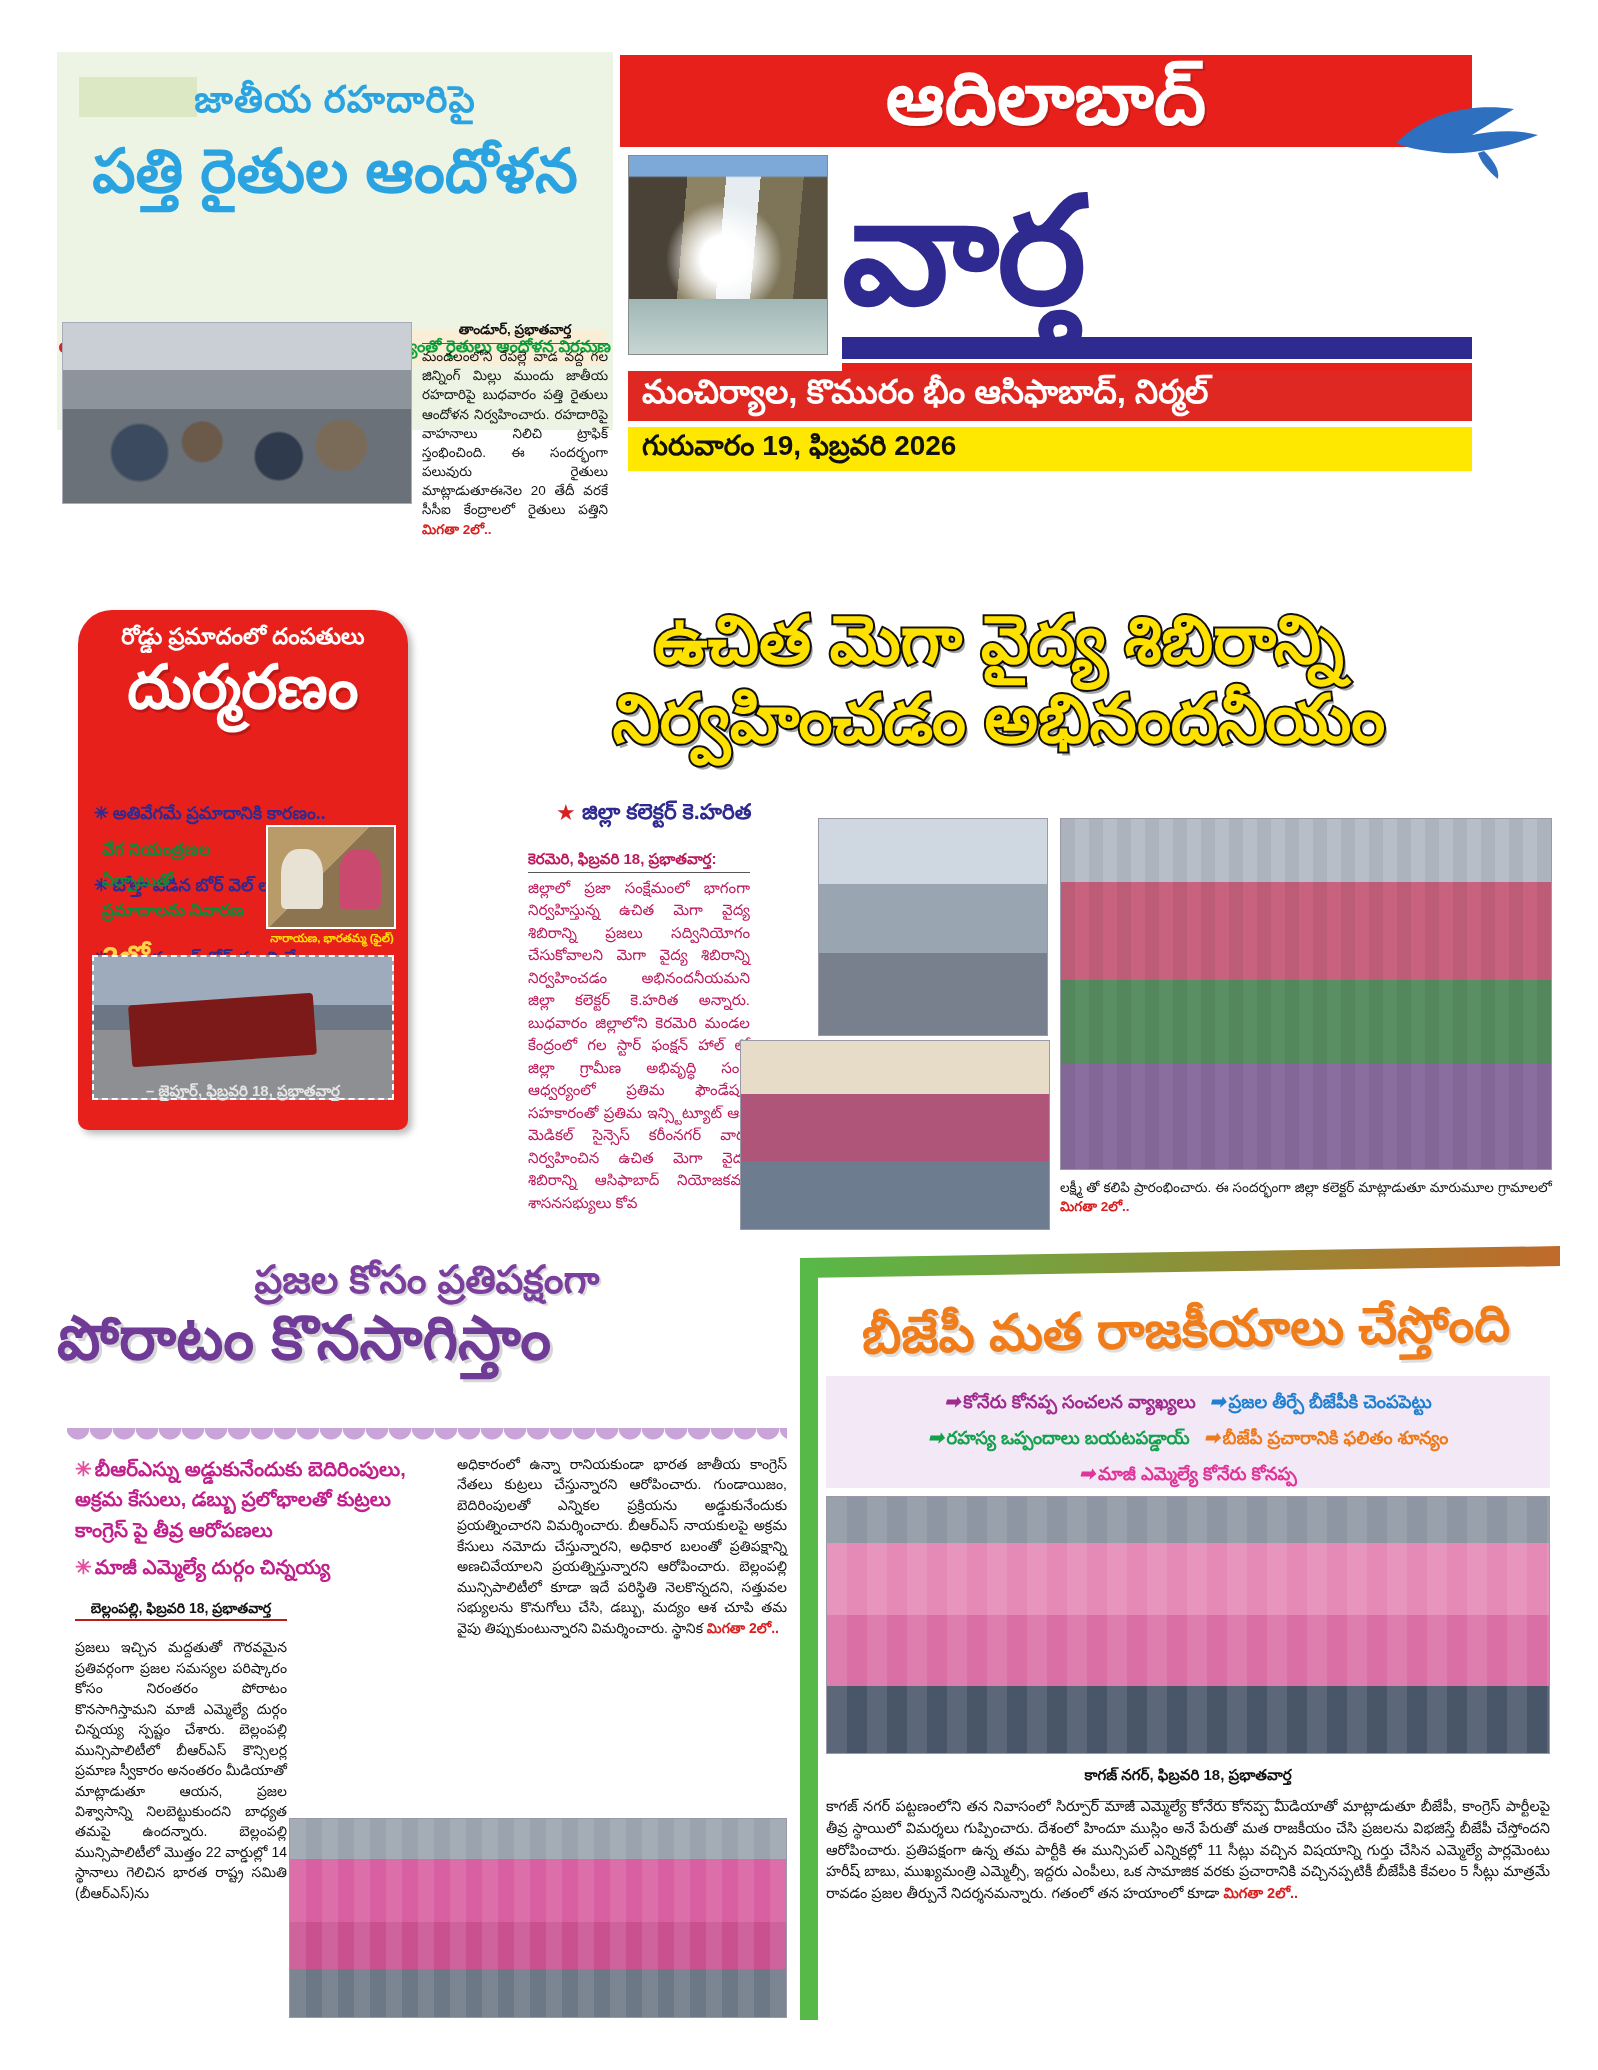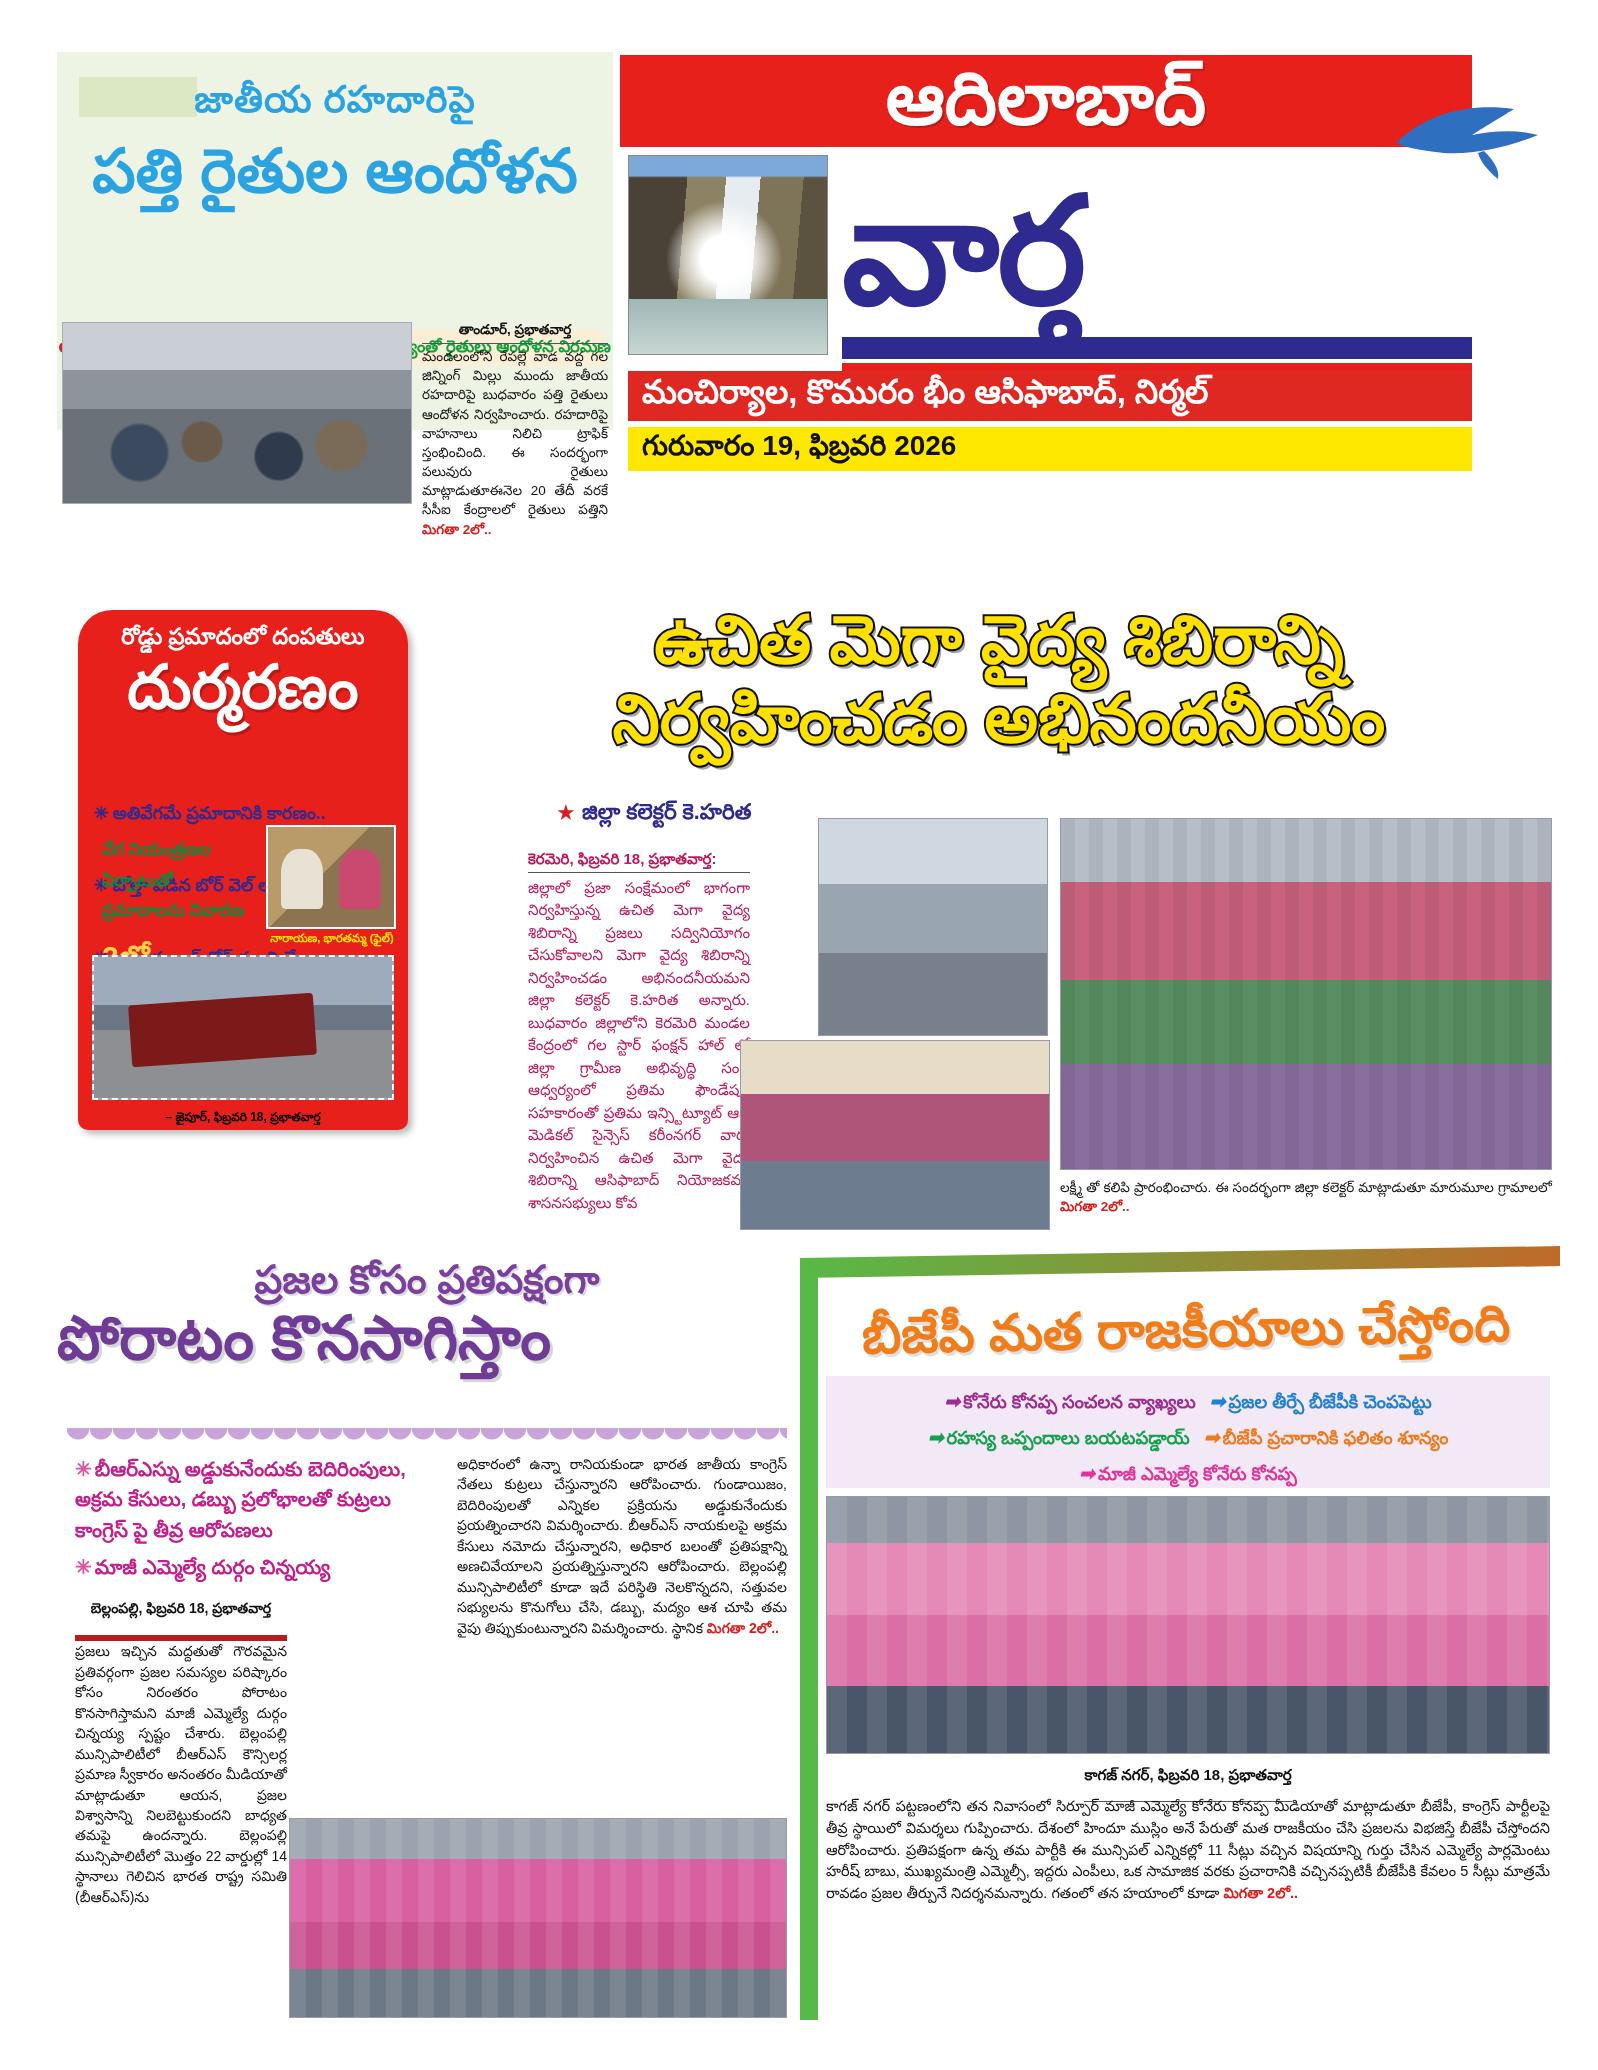--- a/index.html
+++ b/index.html
@@ -127,21 +127,21 @@
   .dm-paircap { position:absolute; left:188px; top:322px; width:132px; text-align:center; color:#ffe100; font-size:11.5px; font-weight:bold; }
   .dm-crash {
     position:absolute; left:14px; top:345px; width:302px; height:145px;
     background: linear-gradient(#9dabbd 0 34%, #6d7684 34% 52%, #8d8f92 52% 100%);
     border:2px dashed #fff;
   }
   .dm-crash::after{
     content:""; position:absolute; left:12%; top:30%; width:62%; height:44%;
     background:#7b1a18; border-radius:4px; transform:rotate(-4deg);
   }
-  .dm-cap { position:absolute; left:0; top:500px; width:330px; text-align:center; color:#000000; font-size:12px; font-weight:bold; }
+  .dm-cap { position:absolute; left:0; top:472px; width:330px; text-align:center; color:#e5e5e5; font-size:15px; font-weight:bold; }
 
   
   .mega { position:absolute; left:444px; top:600px; width:1110px; height:160px; text-align:center; }
   .mega-l1, .mega-l2 {
     color:#ffe100; font-size:67px; font-weight:bold; line-height:1.18;
     -webkit-text-stroke:4px #111;
     paint-order: stroke fill;
     text-shadow:3px 4px 0 rgba(0,0,0,.35);
   }
   .mega-star { position:absolute; left:556px; top:800px; font-size:22px; color:#d81f1f; }
@@ -194,21 +194,21 @@
   }
   .bl-bullets { position:absolute; left:18px; top:196px; width:360px; }
   .bl-bullets p { color:#c21f8e; font-size:20px; font-weight:bold; line-height:1.52; }
   .bl-bullets p .star { color:#e0519e; margin-right:3px; }
   .bl-bullets p.p2 { margin-top:7px; }
 
   .bl-c1 {
     position:absolute; left:18px; top:340px; width:212px; height:330px;
     font-size:14px; line-height:1.46; color:#111; text-align:justify;
   }
-  .bl-c1 .dateline { display:block; text-align:center; font-weight:bold; border-bottom:6px solid #b91c1c; padding-bottom:17px; margin-bottom:0; }
+  .bl-c1 .dateline { display:block; text-align:center; font-weight:bold; border-bottom:2px solid #b91c1c; padding-bottom:1px; margin-bottom:16px; }
   .bl-c2 {
     position:absolute; left:400px; top:196px; width:330px; height:340px;
     font-size:14px; line-height:1.46; color:#111; text-align:justify;
   }
   .bl-photo {
     position:absolute; left:232px; top:560px; width:498px; height:200px;
     background:
       repeating-linear-gradient(90deg, rgba(255,255,255,.10) 0 16px, transparent 16px 32px),
       linear-gradient(#9aa3ae 0 20%, #d85fa1 20% 52%, #c9518f 52% 76%, #6d7886 76% 100%);
     border:1px solid #99a;

